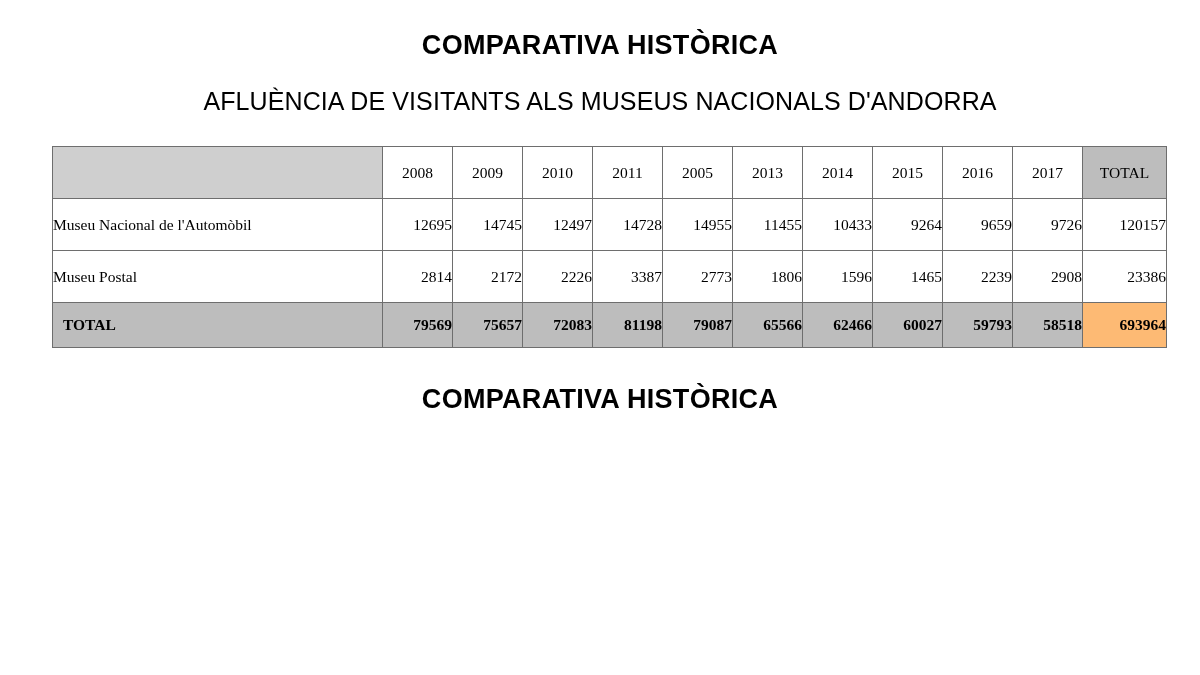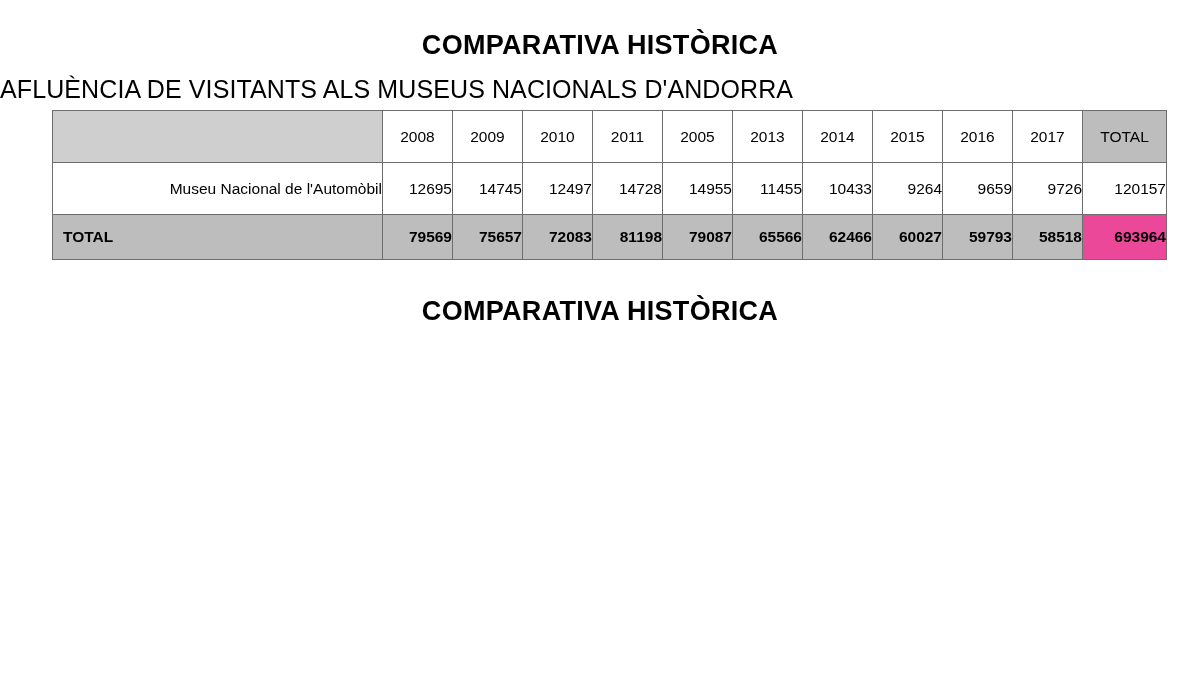--- a/index.html
+++ b/index.html
@@ -22,29 +22,31 @@
     box-sizing: border-box;
   }
   .title-top {
     text-align: center;
     font-size: 27px;
     font-weight: bold;
     letter-spacing: 0.3px;
     margin-top: 30px;
   }
   .subtitle {
+    text-align: center;
     font-size: 25px;
     font-weight: normal;
-    margin-top: 14px;
+    margin-top: 26px;
     letter-spacing: 0.1px;
   }
   .table-wrap {
-    margin-top: 6px;
+    margin-top: 30px;
     padding-left: 52px;
     padding-right: 44px;
+    font-family: Liberation Serif, serif;
   }
   table.data {
     border-collapse: collapse;
     width: 1104px;
     table-layout: fixed;
     border: 1px solid #6e6e6e;
   }
   table.data td, table.data th {
     border: 1px solid #6e6e6e;
     font-size: 15.5px;
@@ -65,21 +67,21 @@
     font-size: 15.5px;
   }
   .hdr .corner {
     background: #cfcfcf;
   }
   .hdr .total-hdr {
     background: #bdbdbd;
   }
   
   td.rowlabel {
-    text-align: right;
+    text-align: left;
     padding-left: 10px;
     background: #ffffff;
     font-size: 15.5px;
     white-space: nowrap;
     overflow: hidden;
   }
   td.num {
     text-align: right;
     padding-right: 9px;
     background: #ffffff;
@@ -95,21 +97,21 @@
     font-weight: bold;
     height: 44px;
     text-align: right;
   }
   tr.totalrow td.rowlabel {
     text-align: left;
     padding-left: 10px;
     background: #bdbdbd;
   }
   tr.totalrow td.rowtotal {
-    background: #ec4899;
+    background: #fdba74;
     padding-left: 20px;
   }
   .title-bottom {
     text-align: center;
     font-size: 27px;
     font-weight: bold;
     margin-top: 36px;
     letter-spacing: 0.3px;
   }
   col.c-label { width: 330px; }
@@ -165,20 +167,34 @@
             <td class="num">12497</td>
             <td class="num">14728</td>
             <td class="num">14955</td>
             <td class="num">11455</td>
             <td class="num">10433</td>
             <td class="num">9264</td>
             <td class="num">9659</td>
             <td class="num">9726</td>
             <td class="rowtotal">120157</td>
           </tr>
+          <tr>
+            <td class="rowlabel">Museu Postal</td>
+            <td class="num">2814</td>
+            <td class="num">2172</td>
+            <td class="num">2226</td>
+            <td class="num">3387</td>
+            <td class="num">2773</td>
+            <td class="num">1806</td>
+            <td class="num">1596</td>
+            <td class="num">1465</td>
+            <td class="num">2239</td>
+            <td class="num">2908</td>
+            <td class="rowtotal">23386</td>
+          </tr>
           <tr class="totalrow">
             <td class="rowlabel">TOTAL</td>
             <td class="num">79569</td>
             <td class="num">75657</td>
             <td class="num">72083</td>
             <td class="num">81198</td>
             <td class="num">79087</td>
             <td class="num">65566</td>
             <td class="num">62466</td>
             <td class="num">60027</td>

